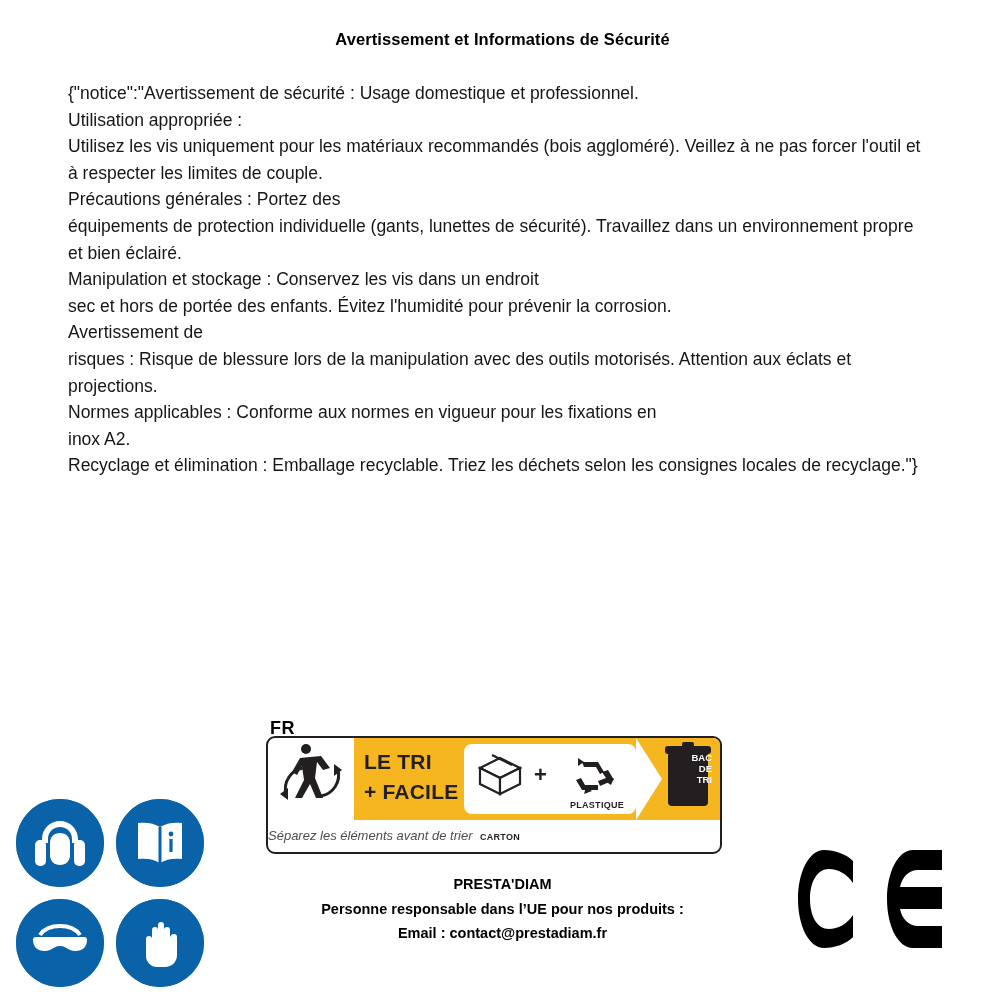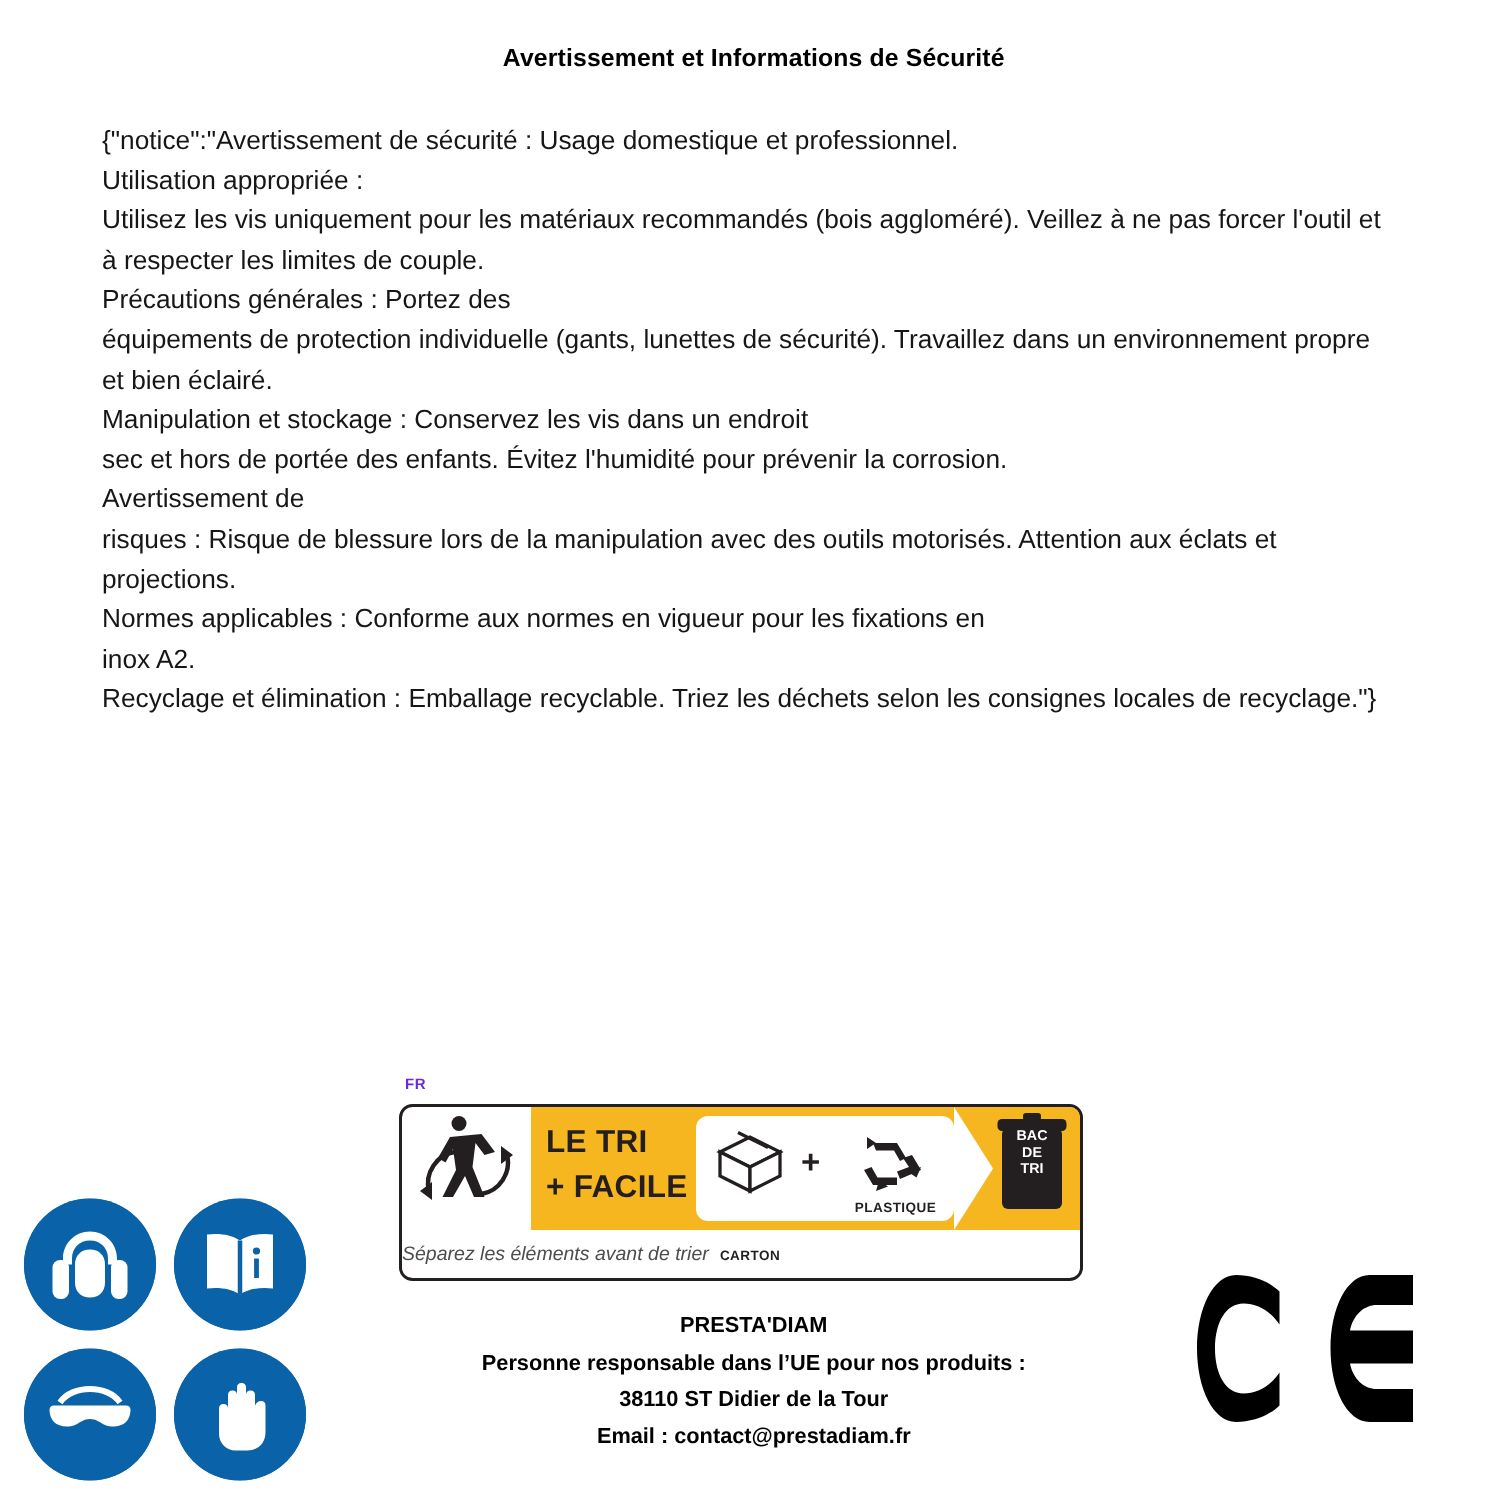--- a/index.html
+++ b/index.html
@@ -66,23 +66,23 @@
     position: absolute;
     left: 262px;
     top: 718px;
     width: 462px;
     height: 135px;
   }
   .tri-fr {
     position: absolute;
     left: 8px;
     top: 0px;
-    font-size: 10px;
-    font-weight: bold;
-    color: #6d28d9;
+    font-size: 18px;
+    font-weight: bold;
+    color: #000000;
     letter-spacing: 0.4px;
   }
   .tri-box {
     position: absolute;
     left: 4px;
     top: 18px;
     width: 452px;
     height: 114px;
     border: 2px solid #231f20;
     border-radius: 9px;
@@ -161,21 +161,21 @@
     top: 24px;
     font-size: 22px;
     font-weight: bold;
     color: #231f20;
   }
   .bac-text {
     position: absolute;
     left: 396px;
     top: 14px;
     width: 48px;
-    text-align: center;
+    text-align: right;
     font-size: 9.5px;
     font-weight: bold;
     color: #ffffff;
     line-height: 11px;
   }
   .tri-footer {
     position: absolute;
     left: 0;
     top: 84px;
     width: 512px;
@@ -326,21 +326,20 @@
 
       <div class="tri-footer">Séparez les éléments avant de trier</div>
     </div>
   </div>
 
   <div class="address">
     <div>PRESTA'DIAM</div>
     <div>
       <span>Personne responsable dans l’</span><span class="ue">UE</span><span> pour nos produits :</span>
     </div>
-    <div>38110 ST Didier de la Tour</div>
     <div>Email : contact@prestadiam.fr</div>
   </div>
 
   <div class="ce-mark">
     <svg viewBox="0 0 150 100" aria-hidden="true">
       <path d="M56 12c-7-7-18-11-29-11C12 1 1 23 1 50s11 49 26 49c11 0 22-4 29-11v-22c-6 9-15 14-24 14-12 0-19-13-19-30s7-30 19-30c9 0 18 5 24 14z" fill="#000000"></path>
       <path d="M145 1c-7-0-18 0-29 0C101 1 90 23 90 50s11 49 26 49c11 0 22 0 29 0v-22c-6 0-15 0-24 0-9 0-16-7-18-17h42V38H103c2-10 9-17 18-17 9 0 18 0 24 0z" fill="#000000"></path>
     </svg>
   </div>
 

